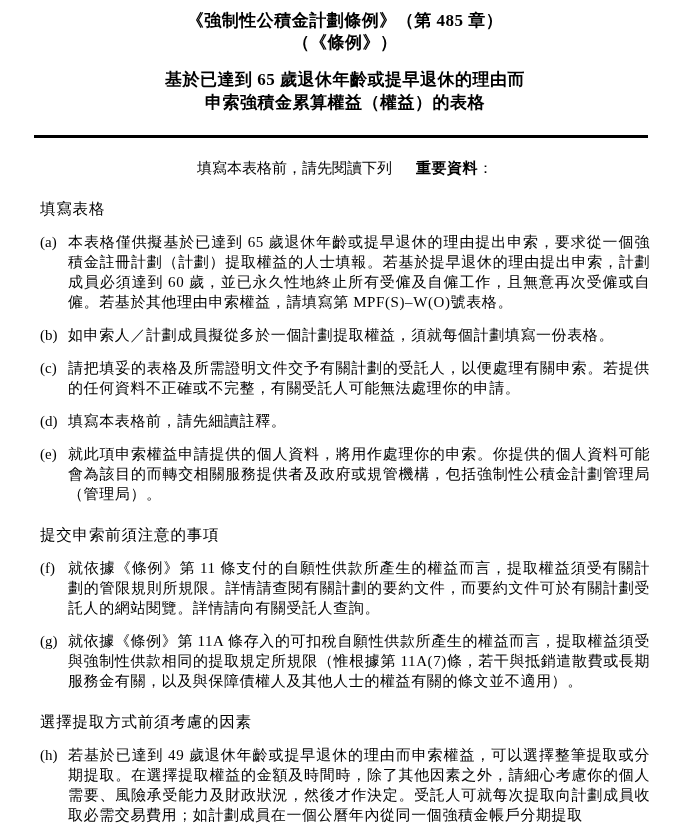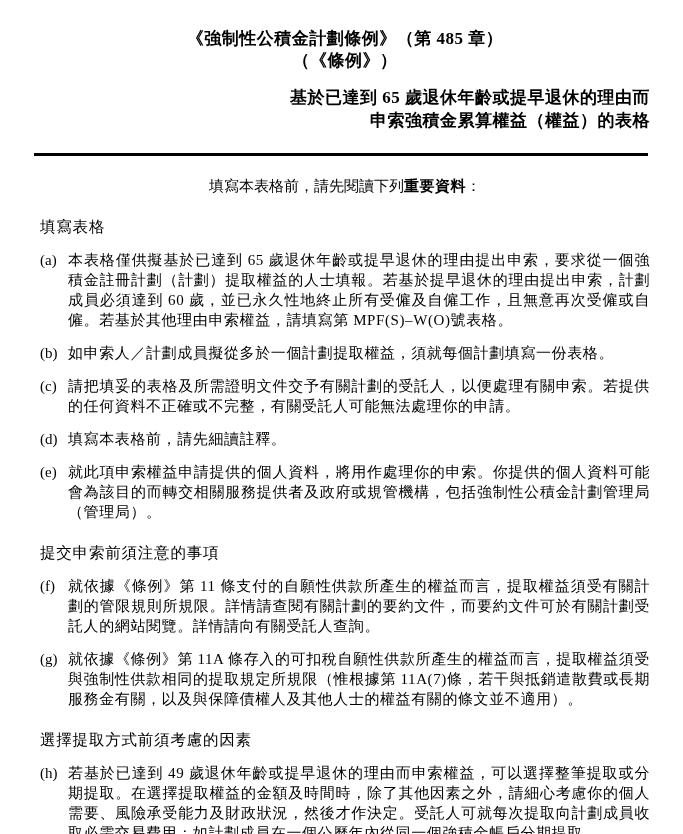--- a/index.html
+++ b/index.html
@@ -18,43 +18,44 @@
     color: #000000;
     font-family: "Liberation Serif", "DejaVu Serif", serif;
     overflow: hidden;
   }
   .title-block {
     text-align: center;
     font-weight: bold;
     font-size: 17px;
     line-height: 22px;
     letter-spacing: 0.5px;
-    margin-top: 20px;
+    margin-top: 2px;
   }
   .subtitle-block {
-    text-align: right;
+    text-align: center;
     font-weight: bold;
     font-size: 17px;
     line-height: 23px;
     letter-spacing: 0.5px;
     margin-top: 14px;
   }
   .rule {
     border: none;
     border-top: 3px solid #000000;
     margin: 21px 2px 0 -6px;
   }
   .intro-line {
     text-align: center;
     font-size: 15px;
     line-height: 20px;
     margin: 20px 0 0 0;
   }
   .intro-line b {
     letter-spacing: 0.5px;
+    padding-left: 24px;
   }
   .sec-heading {
     font-weight: normal;
     font-size: 15.5px;
     line-height: 20px;
     letter-spacing: 0.8px;
     margin: 21px 0 0 0;
   }
   .item {
     display: flex;

